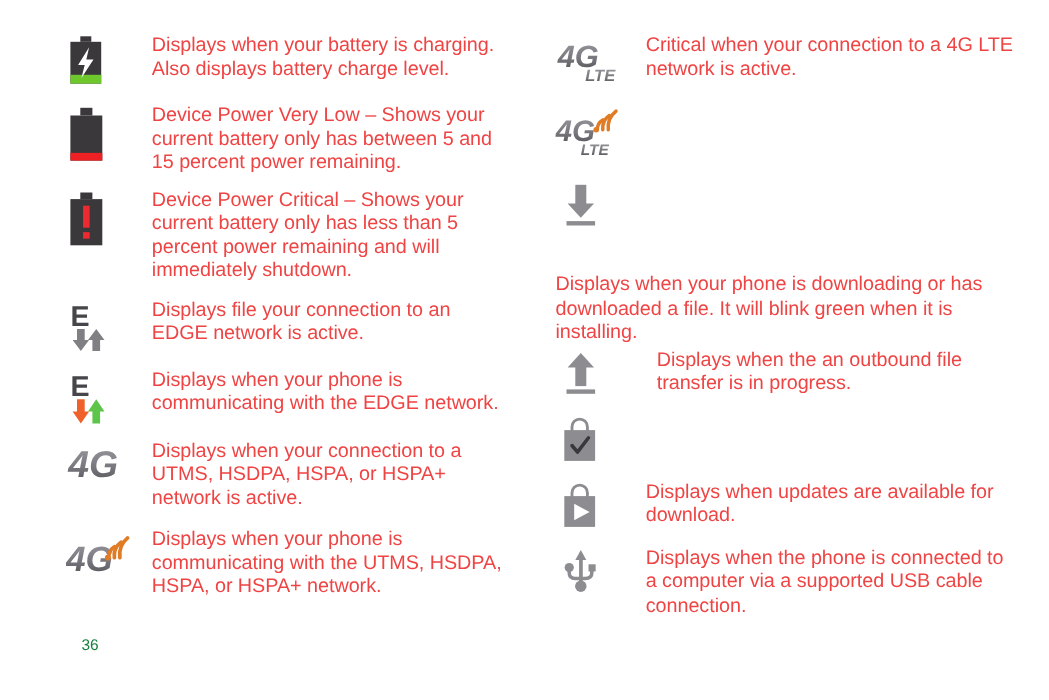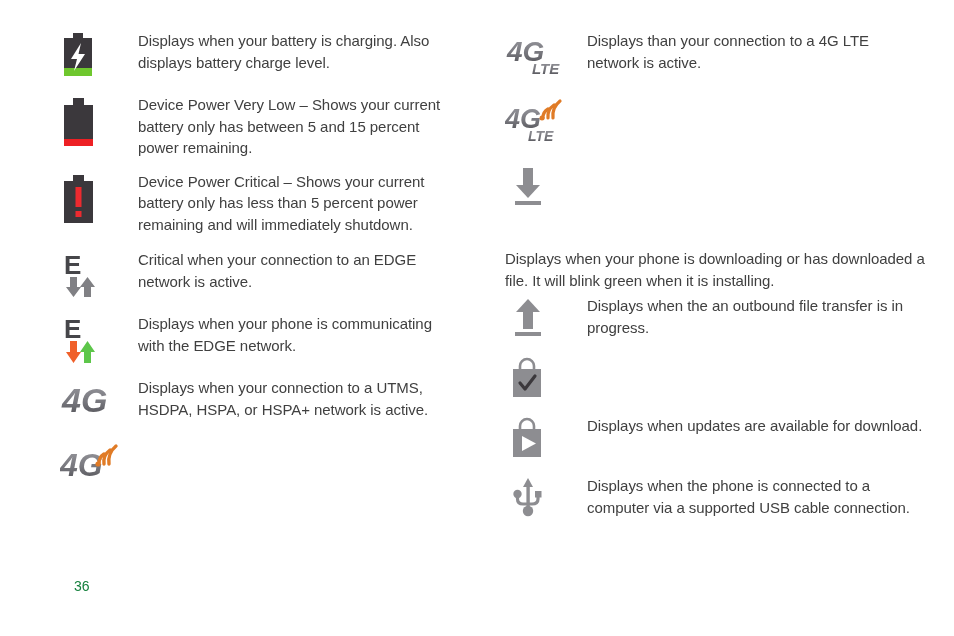--- a/index.html
+++ b/index.html
@@ -25,23 +25,23 @@
   .icon-cell{
     width:78px;
     flex:0 0 78px;
     display:flex;
     align-items:flex-start;
     justify-content:flex-start;
     padding-top:2px;
   }
   .icon-cell.right{width:82px;flex:0 0 82px;}
   .desc{
-    font-size:15px;
+    font-size:18px;
     line-height:21.5px;
-    color:#404040;
+    color:#ef4444;
     letter-spacing:-0.05px;
   }
 
   .page-number{
     position:absolute;
     left:74px;top:578px;
     font-size:14px;
     color:#15803d;
   }
 
@@ -98,21 +98,21 @@
     <div class="row" style="margin-bottom:14px;">
       <div class="icon-cell">
         <span>
           <svg width="40" height="48" viewBox="0 0 40 48">
             <text x="4" y="23" font-family="Liberation Sans, sans-serif" font-size="26" font-weight="bold" fill="#46464a">E</text>
             <polygon points="10,26 17,26 17,36 21,36 13.5,46 6,36 10,36" fill="#808084"></polygon>
             <polygon points="24,46 31,46 31,36 35,36 27.5,26 20,36 24,36" fill="#808084"></polygon>
           </svg>
         </span>
       </div>
-      <div class="desc">Critical when your connection to an EDGE network is active.</div>
+      <div class="desc">Displays file your connection to an EDGE network is active.</div>
     </div>
 
     <div class="row" style="margin-bottom:12px;">
       <div class="icon-cell">
         <span>
           <svg width="40" height="50" viewBox="0 0 40 50">
             <text x="4" y="23" font-family="Liberation Sans, sans-serif" font-size="26" font-weight="bold" fill="#46464a">E</text>
             <polygon points="10,26 17,26 17,37 21,37 13.5,48 6,37 10,37" fill="#f0602a"></polygon>
             <polygon points="24,48 31,48 31,37 35,37 27.5,26 20,37 24,37" fill="#5dc64a"></polygon>
           </svg>
@@ -153,20 +153,21 @@
             <text x="0" y="38" font-family="Liberation Sans, sans-serif" font-size="32" font-weight="bold" font-style="italic" fill="url(#g4g2)">4G</text>
             <g fill="none" stroke="#e07b26" stroke-width="3.4" stroke-linecap="round">
               <path d="M39,26 A11,11 0 0 1 44,16"></path>
               <path d="M44,26 A15,15 0 0 1 50,12"></path>
               <path d="M49,26 A20,20 0 0 1 56,8"></path>
             </g>
             <circle cx="38" cy="26" r="2.6" fill="#e07b26"></circle>
           </svg>
         </span>
       </div>
+      <div class="desc">Displays when your phone is communicating with the UTMS, HSDPA, HSPA, or HSPA+ network.</div>
     </div>
 
   </div>
 
   <div class="column" id="col-right">
 
     <div class="row" style="margin-bottom:14px;">
       <div class="icon-cell right">
         <span>
           <svg width="66" height="46" viewBox="0 0 66 46">
@@ -175,21 +176,21 @@
                 <stop offset="0%" stop-color="#9a9aa0"></stop>
                 <stop offset="55%" stop-color="#77777d"></stop>
                 <stop offset="100%" stop-color="#4d4d52"></stop>
               </linearGradient>
             </defs>
             <text x="2" y="29" font-family="Liberation Sans, sans-serif" font-size="28" font-weight="bold" font-style="italic" fill="url(#glte1)">4G</text>
             <text x="27" y="42" font-family="Liberation Sans, sans-serif" font-size="15" font-weight="bold" font-style="italic" fill="url(#glte1)">LTE</text>
           </svg>
         </span>
       </div>
-      <div class="desc">Displays than your connection to a 4G LTE network is active.</div>
+      <div class="desc">Critical when your connection to a 4G LTE network is active.</div>
     </div>
 
     <div class="row" style="margin-bottom:18px;">
       <div class="icon-cell right">
         <span>
           <svg width="70" height="52" viewBox="0 0 70 52">
             <defs>
               <linearGradient id="glte2" x1="0" y1="0" x2="0" y2="1">
                 <stop offset="0%" stop-color="#9a9aa0"></stop>
                 <stop offset="55%" stop-color="#77777d"></stop>
@@ -215,21 +216,21 @@
           <svg width="34" height="42" viewBox="0 0 34 42">
             <rect x="12" y="2" width="10" height="18" fill="#8d8d91"></rect>
             <polygon points="5,19 29,19 17,32" fill="#8d8d91"></polygon>
             <rect x="4" y="35" width="26" height="4" fill="#8d8d91"></rect>
           </svg>
         </span>
       </div>
       <div class="desc">Displays when your phone is downloading or has downloaded a file. It will blink green when it is installing.</div>
     </div>
 
-    <div class="row" style="margin-bottom:16px;">
+    <div class="row" style="margin-bottom:16px;gap:10px;">
       <div class="icon-cell right">
         <span style="margin-left:6px;">
           <svg width="34" height="42" viewBox="0 0 34 42">
             <polygon points="5,15 29,15 17,2" fill="#8d8d91"></polygon>
             <rect x="12" y="14" width="10" height="18" fill="#8d8d91"></rect>
             <rect x="4" y="35" width="26" height="4" fill="#8d8d91"></rect>
           </svg>
         </span>
       </div>
       <div class="desc">Displays when the an outbound file transfer is in progress.</div>

